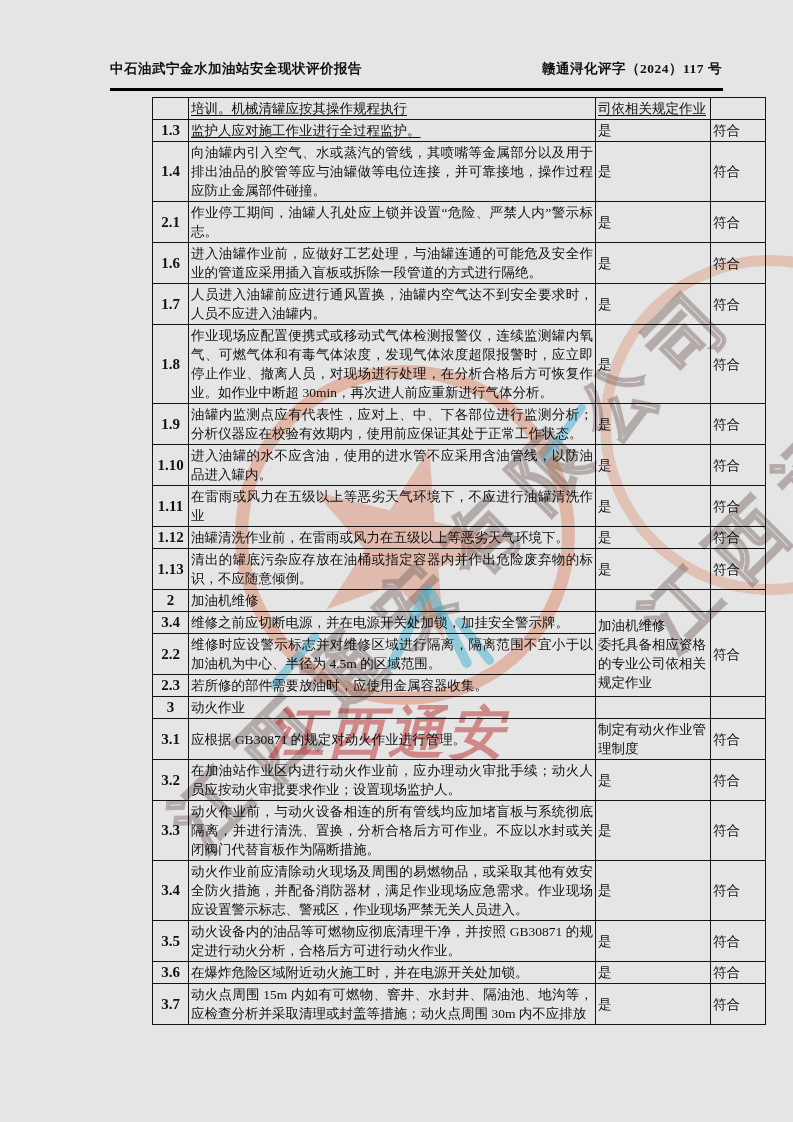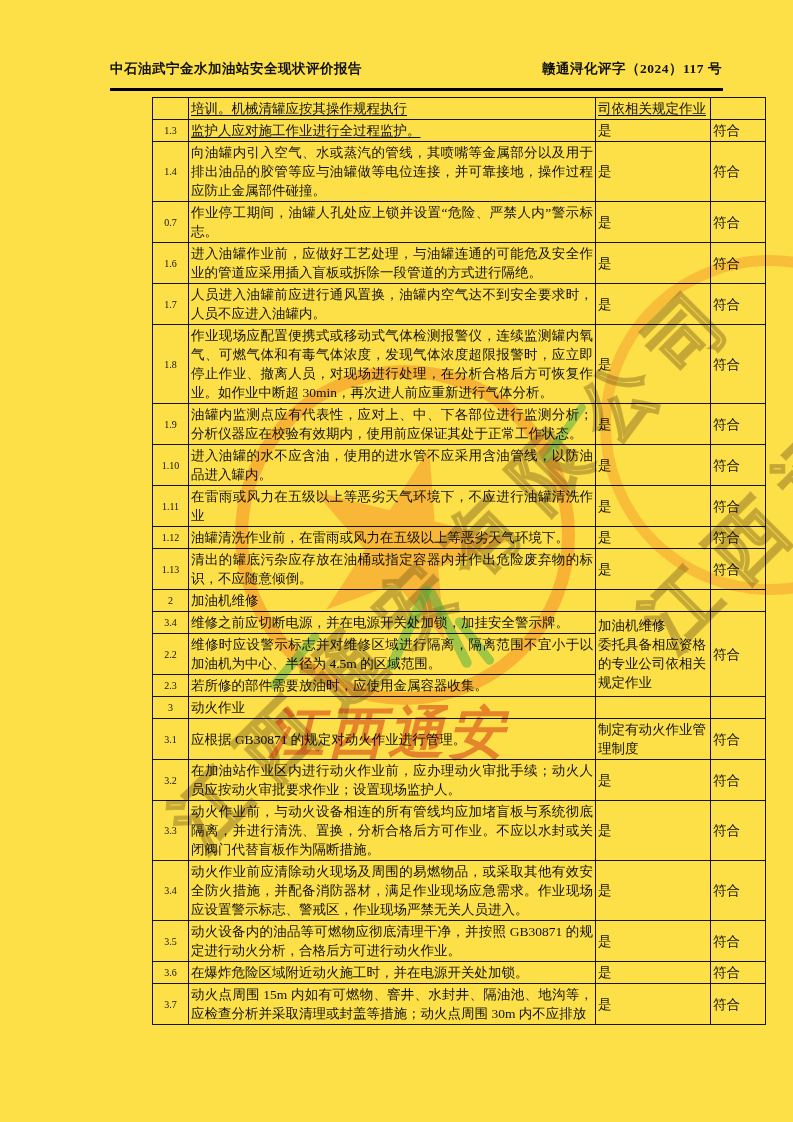--- a/index.html
+++ b/index.html
@@ -1,20 +1,20 @@
 <!DOCTYPE html>
 <html><head>
 <meta charset="utf-8">
 <style>
   * { box-sizing: border-box; margin: 0; padding: 0; }
   html,body { background:#ffffff; }
   .page {
     position: relative;
     width: 793px; height: 1122px;
-    background: #fde047;
+    background: #e5e5e5;
     overflow: hidden;
     font-family: "Liberation Serif", "DejaVu Serif", serif;
     color: #111;
   }
   
   .hdr {
     position: absolute; left: 110px; top: 60px; width: 612px;
     display: flex; justify-content: space-between; align-items: flex-end;
     font-size: 13.5px; font-weight: 700; letter-spacing: .5px;
   }
@@ -27,21 +27,21 @@
   table.compliance {
     width: 100%; border-collapse: collapse; table-layout: fixed;
     font-size: 13.5px; line-height: 19px;
   }
   table.compliance td {
     border: 1px solid #141414;
     vertical-align: middle;
     padding: 1px 2px;
     overflow: hidden;
   }
-  td.no   { text-align: center; font-weight: 400; font-size: 10px; padding: 1px 0; }
+  td.no   { text-align: center; font-weight: 700; font-size: 15px; padding: 1px 0; }
   td.content { text-align: justify; padding: 1px 3px; }
   td.status, td.result { text-align: left; white-space: pre-line; }
   .u { text-decoration: underline; text-underline-offset: 2px; }
   
   .wm { position: absolute; inset: 0; pointer-events: none; z-index: 3; mix-blend-mode: multiply; }
   .wm-ring {
     position: absolute; border-radius: 50%;
     border: 13px solid rgba(242,128,82,.40);
   }
   .ring-main { left: 235px; top: 365px; width: 340px; height: 340px; }
@@ -112,21 +112,21 @@
           <td class="status">是</td>
           <td class="result">符合</td>
         </tr>
         <tr>
           <td class="no">1.4</td>
           <td class="content">向油罐内引入空气、水或蒸汽的管线，其喷嘴等金属部分以及用于排出油品的胶管等应与油罐做等电位连接，并可靠接地，操作过程应防止金属部件碰撞。</td>
           <td class="status">是</td>
           <td class="result">符合</td>
         </tr>
         <tr>
-          <td class="no">0.7</td>
+          <td class="no">2.1</td>
           <td class="content">作业停工期间，油罐人孔处应上锁并设置“危险、严禁人内”警示标志。</td>
           <td class="status">是</td>
           <td class="result">符合</td>
         </tr>
         <tr>
           <td class="no">1.6</td>
           <td class="content">进入油罐作业前，应做好工艺处理，与油罐连通的可能危及安全作业的管道应采用插入盲板或拆除一段管道的方式进行隔绝。</td>
           <td class="status">是</td>
           <td class="result">符合</td>
         </tr>

